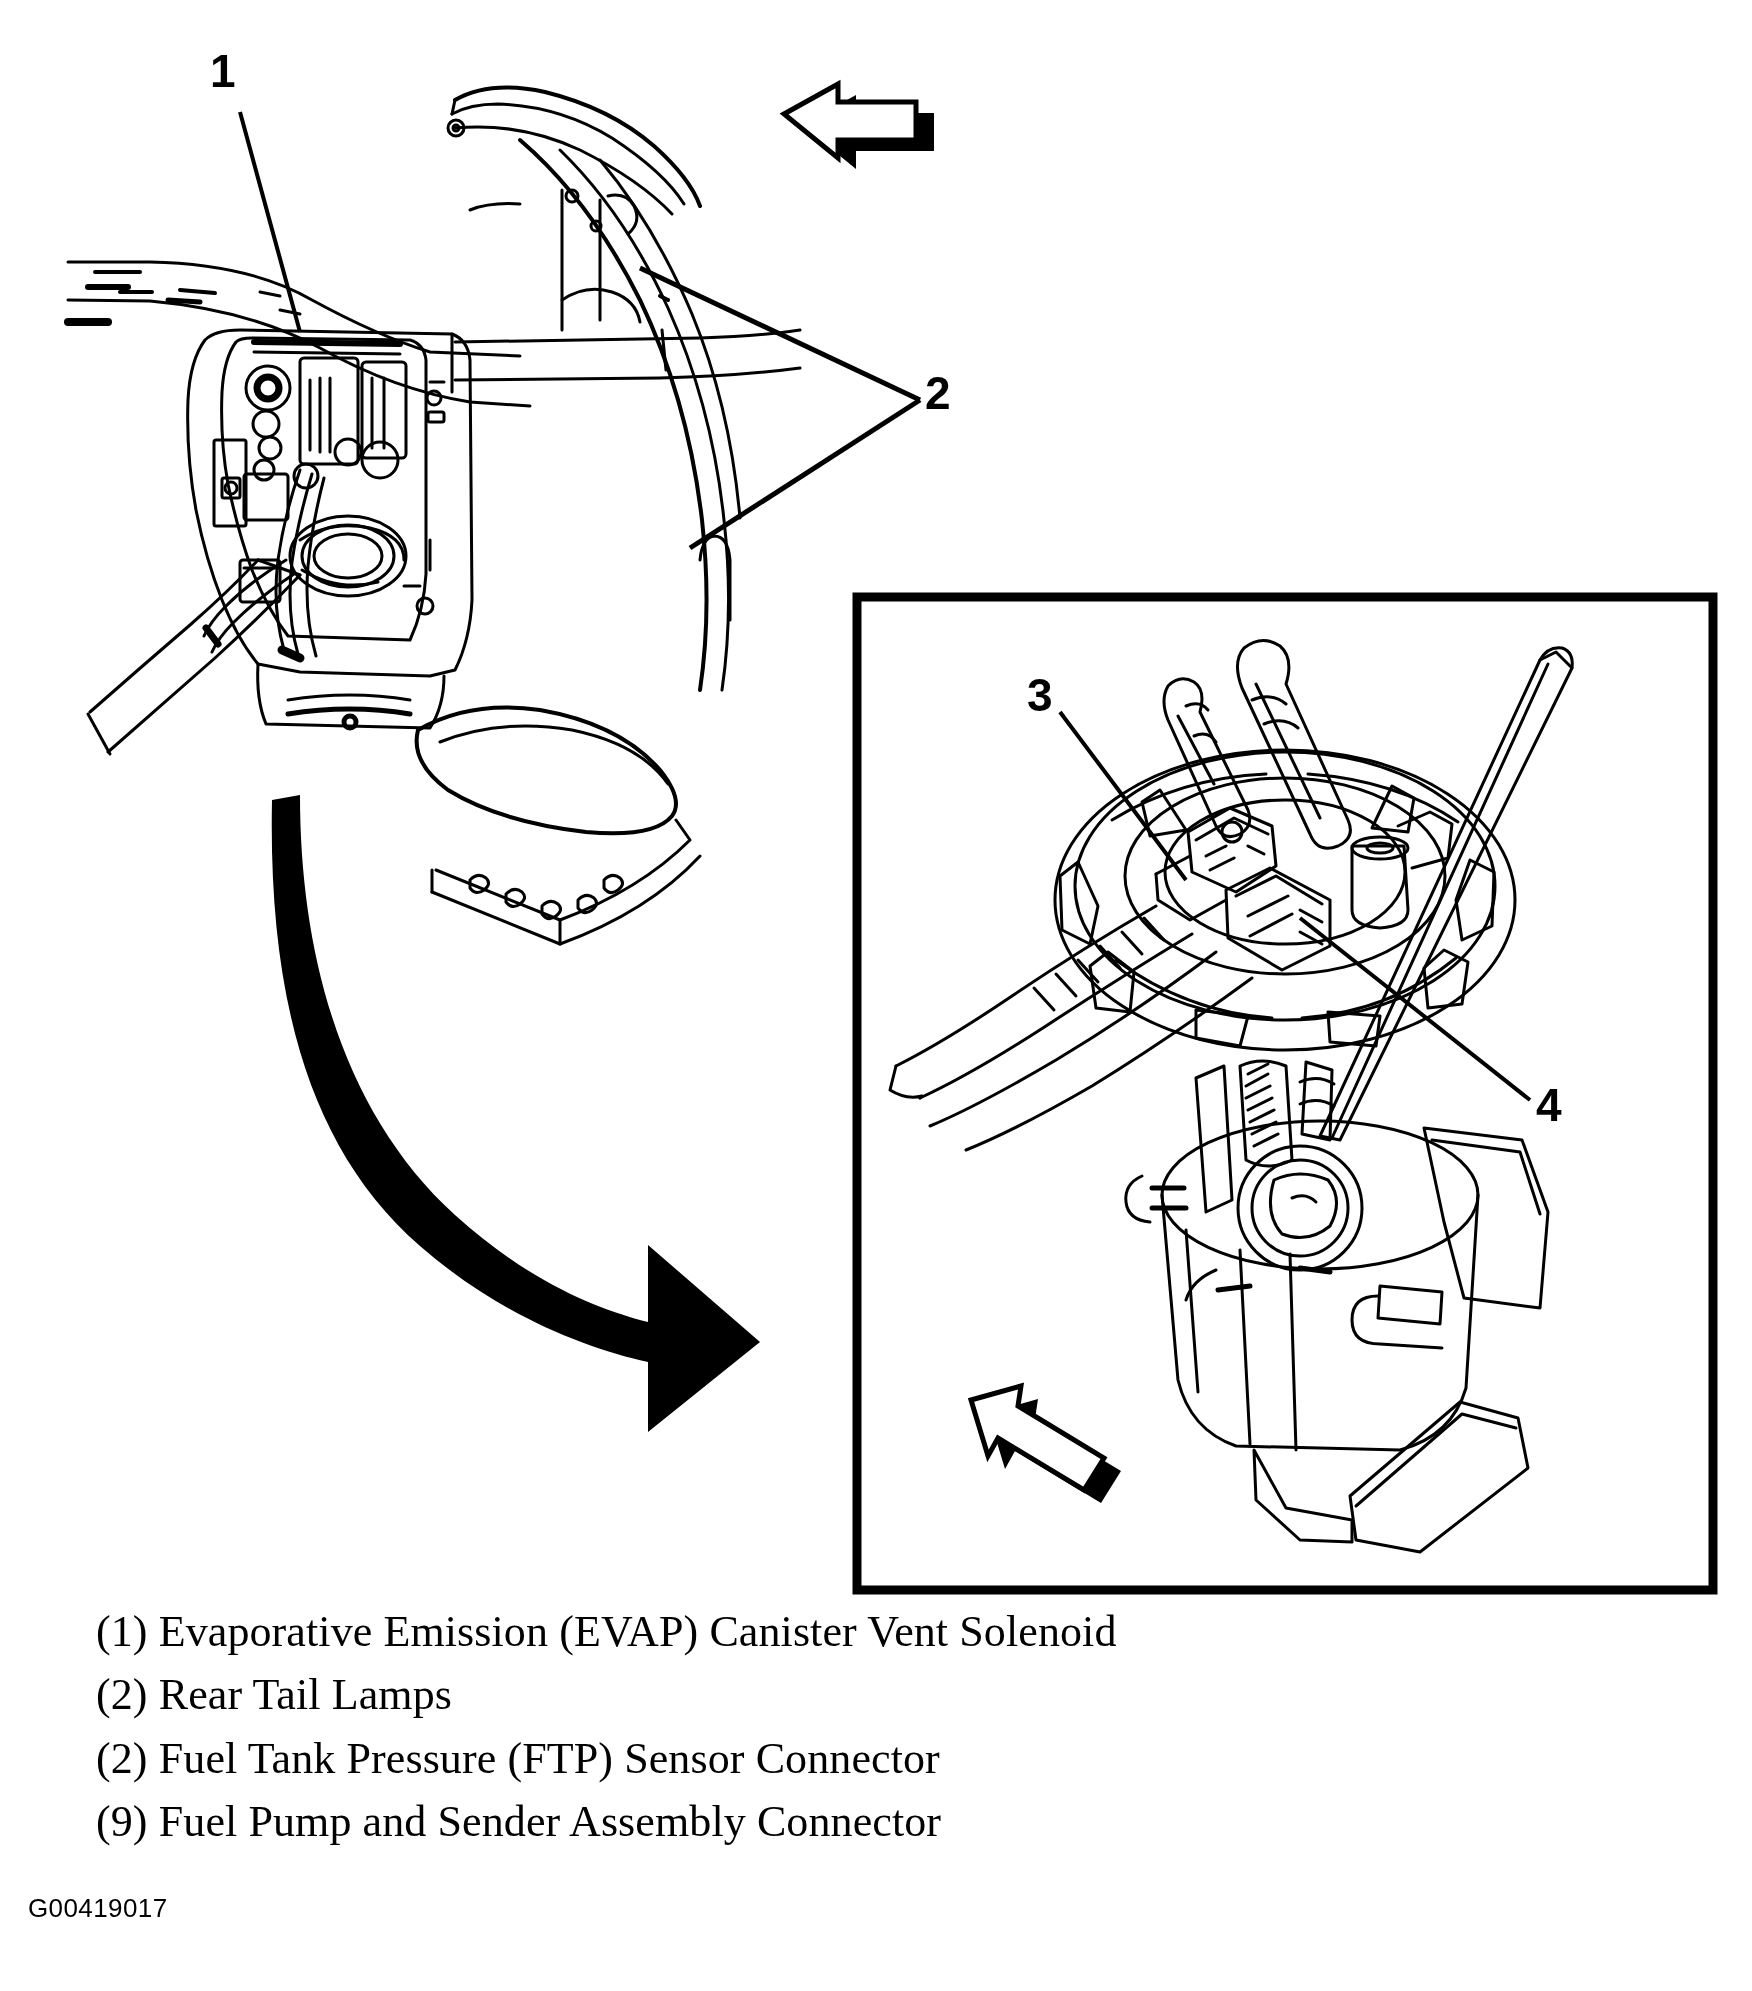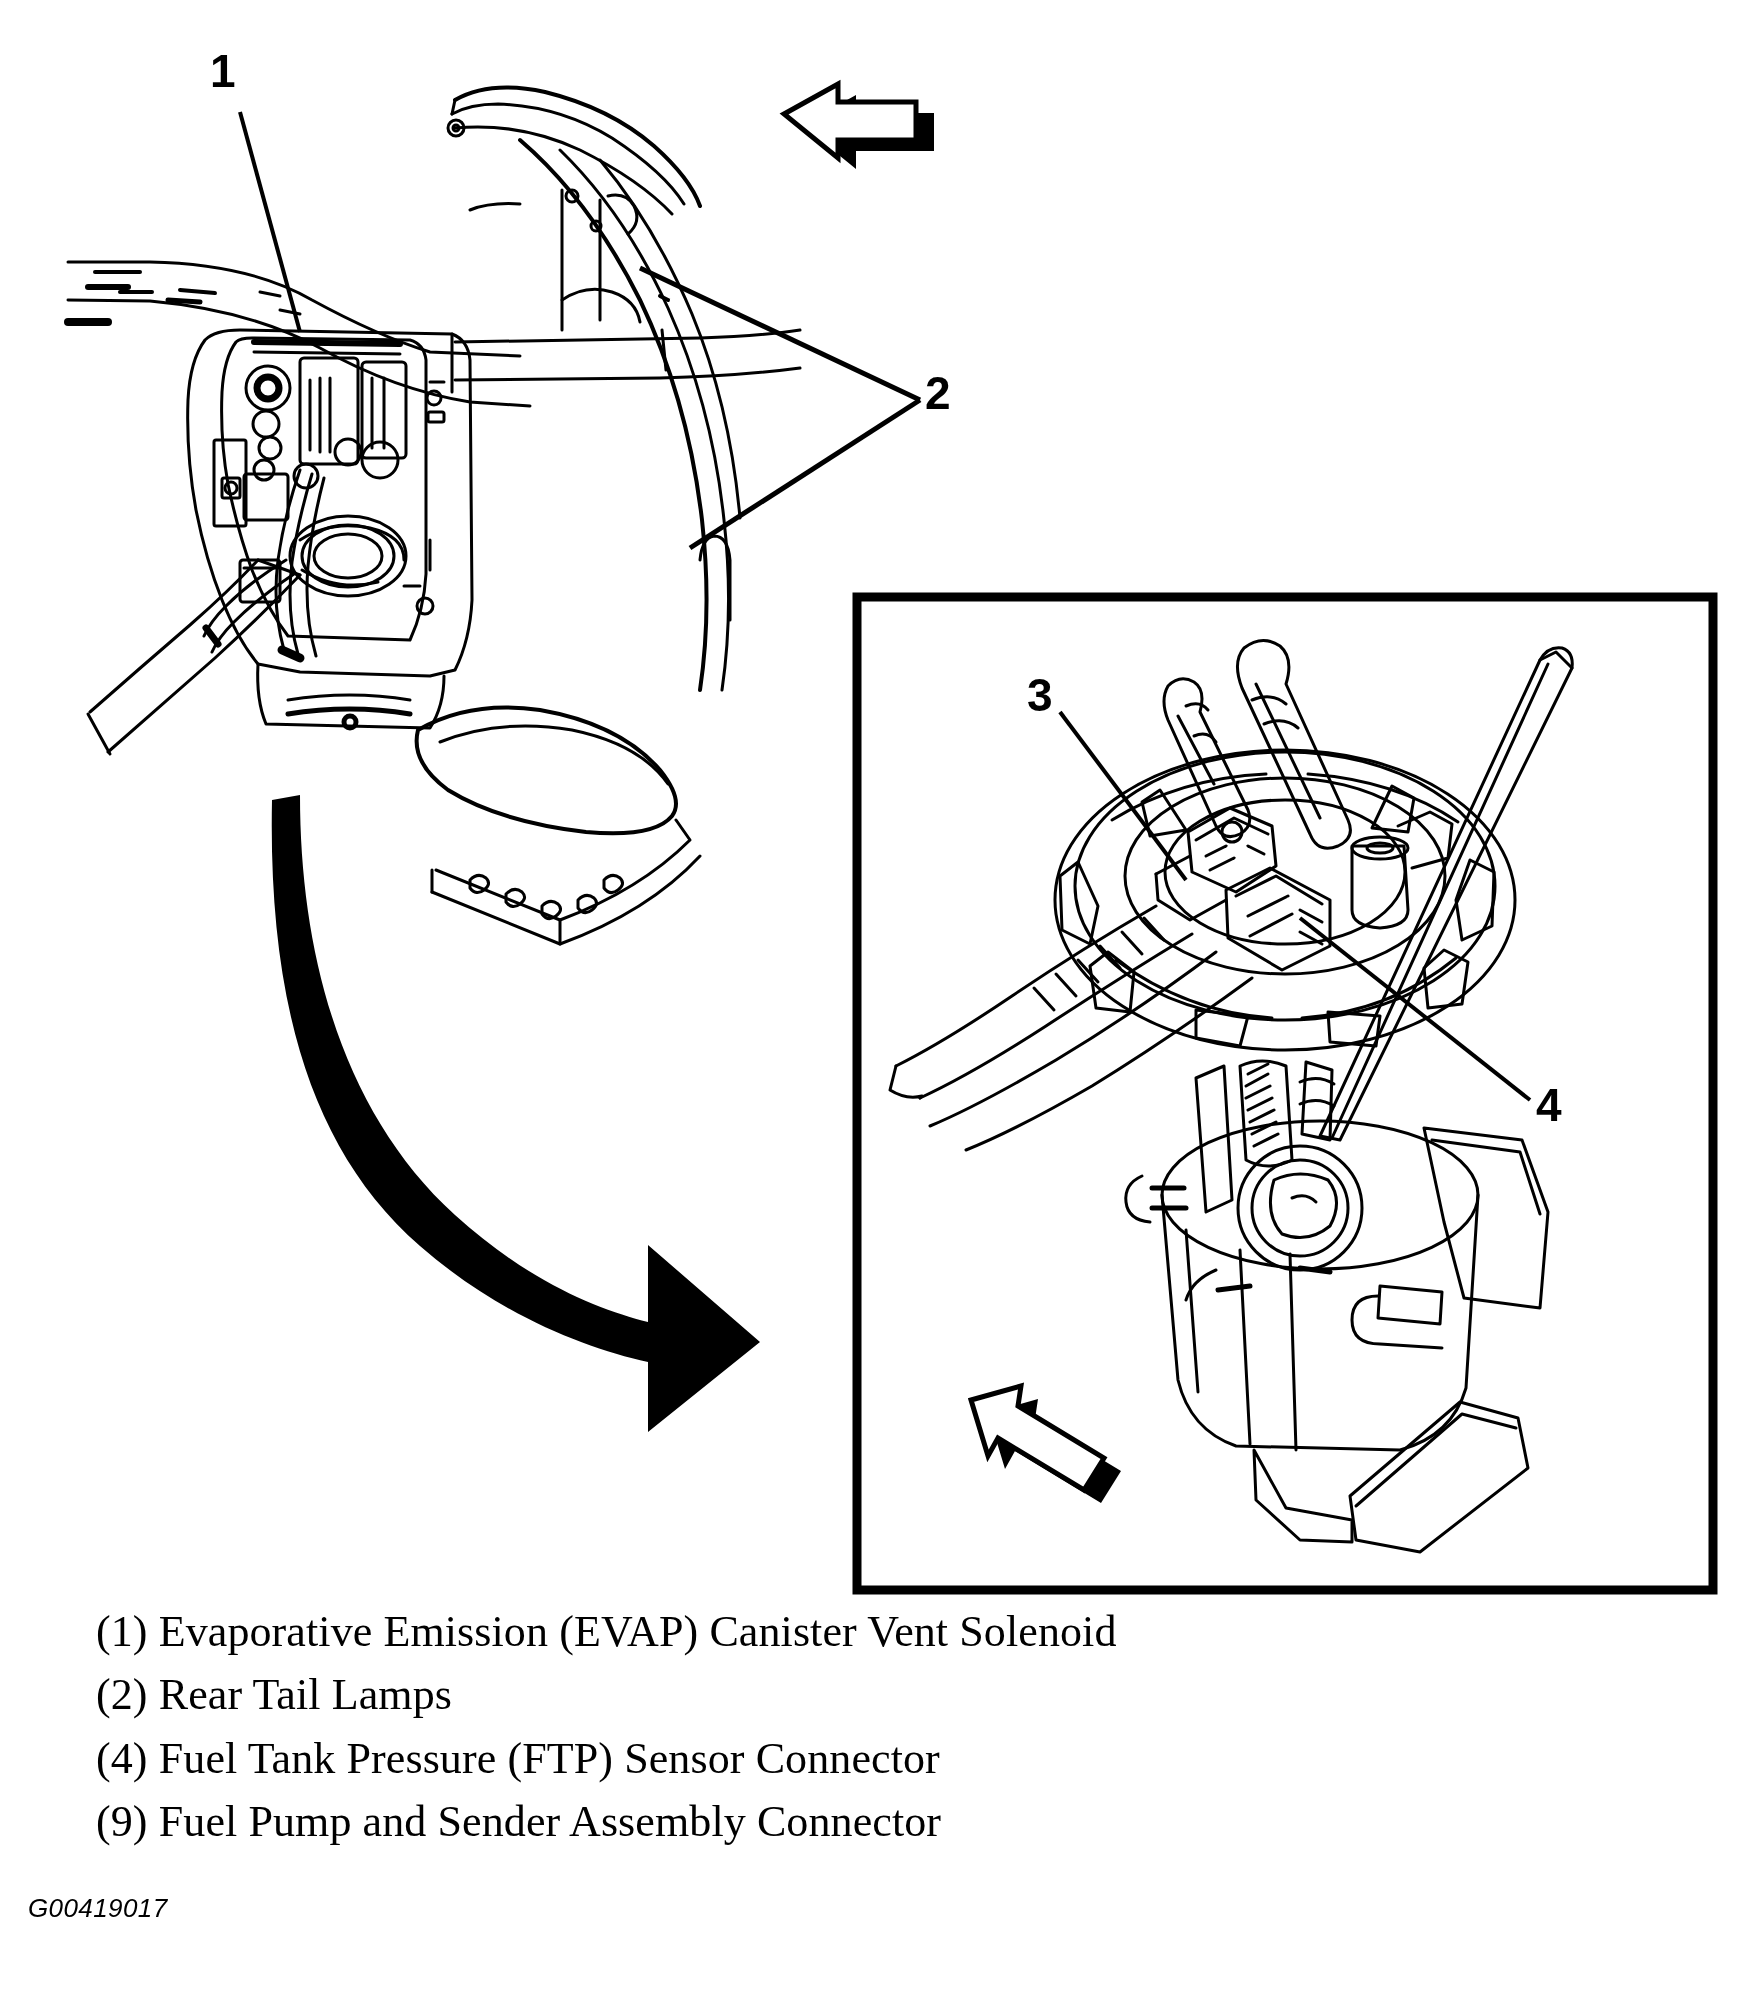--- a/index.html
+++ b/index.html
@@ -61,21 +61,20 @@
     white-space: nowrap;
   }
   .imageid {
     position: absolute;
     left: 28px;
     top: 1893px;
     font-family: "Liberation Sans", sans-serif;
     font-size: 26px;
     letter-spacing: 0.4px;
     color: #000000;
-    font-style: italic;
   }
 </style>
 </head>
 <body>
 
 <div id="page">
 
   <div class="figure-area">
 
     <svg width="1752" height="1600" viewBox="0 0 1752 1600">
@@ -444,19 +443,19 @@
 
     <div class="callout" id="callout-1">1</div>
     <div class="callout" id="callout-2">2</div>
     <div class="callout" id="callout-3">3</div>
     <div class="callout" id="callout-4">4</div>
   </div>
 
   <div class="legend">
     <div class="legend-item">(1) Evaporative Emission (EVAP) Canister Vent Solenoid</div>
     <div class="legend-item">(2) Rear Tail Lamps</div>
-    <div class="legend-item">(4) Fuel Tank Pressure (FTP) Sensor Connector</div>
+    <div class="legend-item">(2) Fuel Tank Pressure (FTP) Sensor Connector</div>
     <div class="legend-item">(9) Fuel Pump and Sender Assembly Connector</div>
   </div>
 
   <div class="imageid">G00419017</div>
 
 </div>
 
 </body></html>

